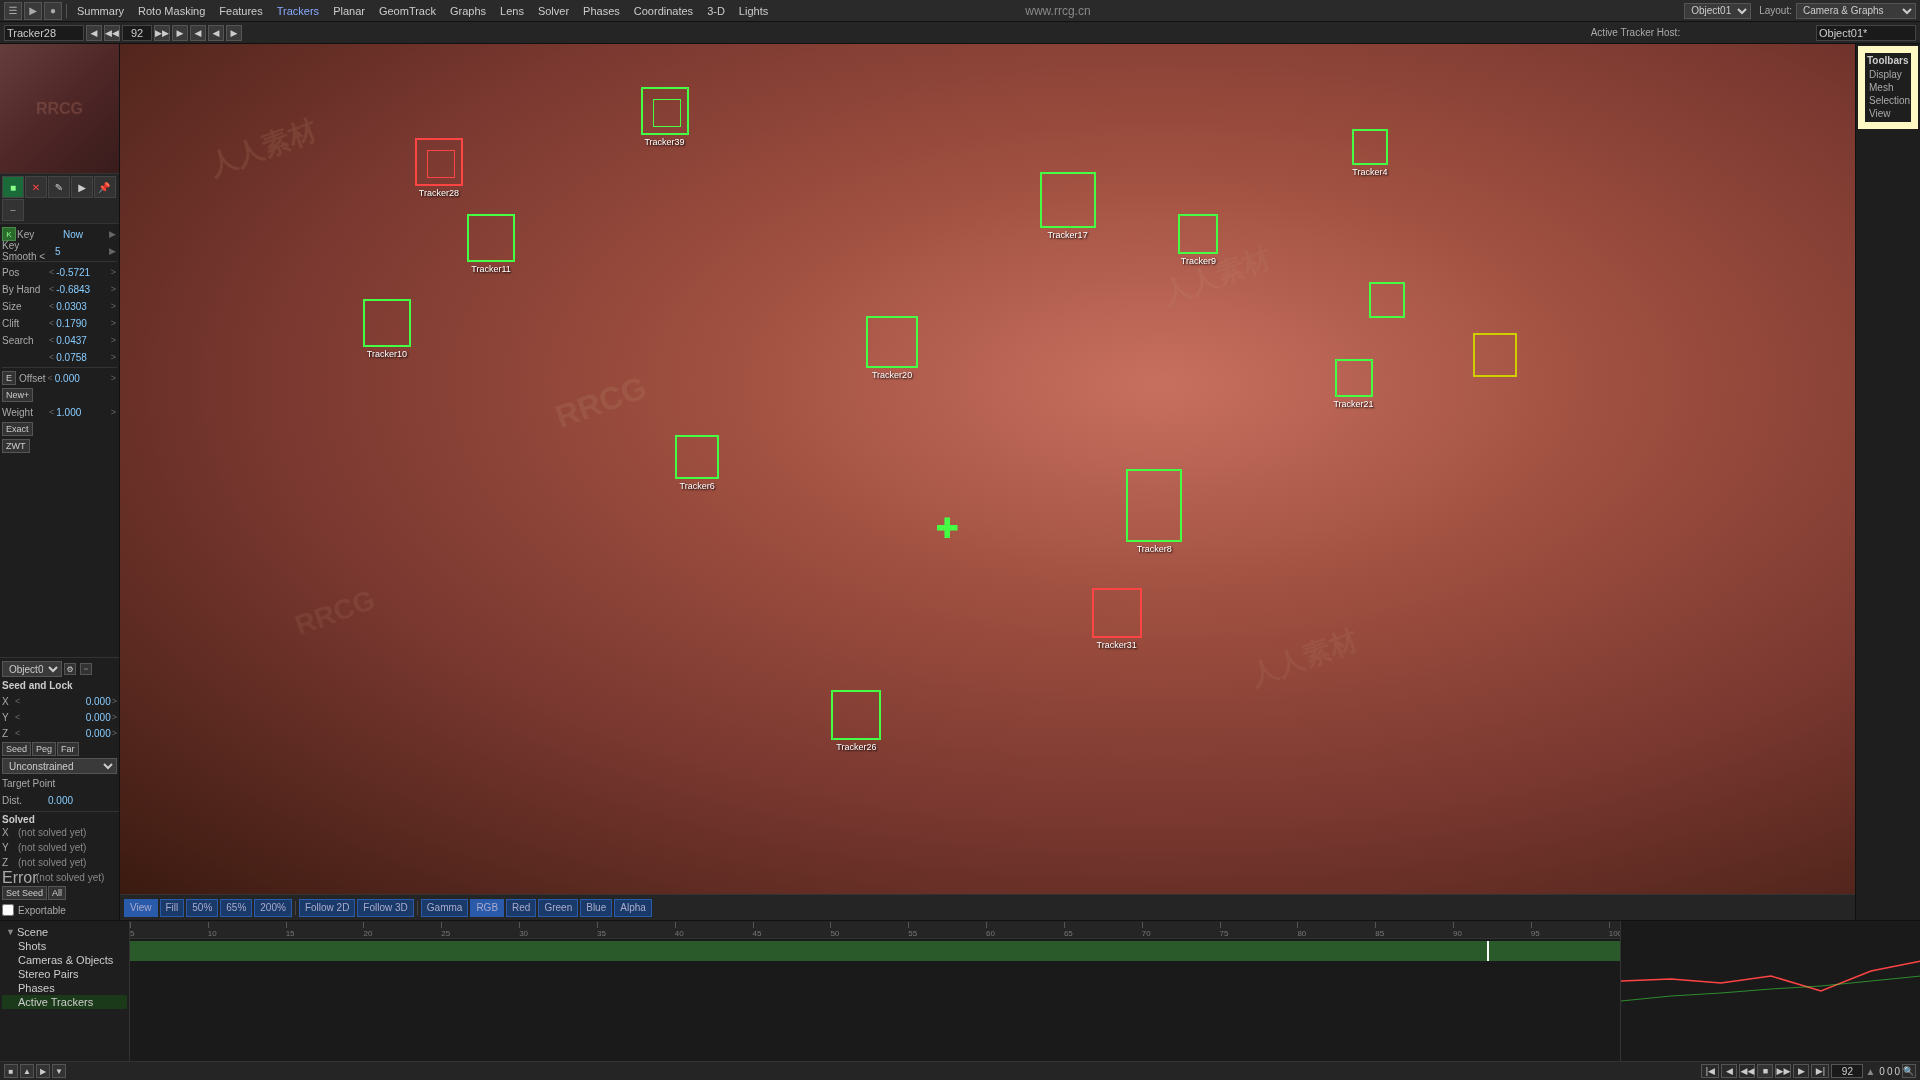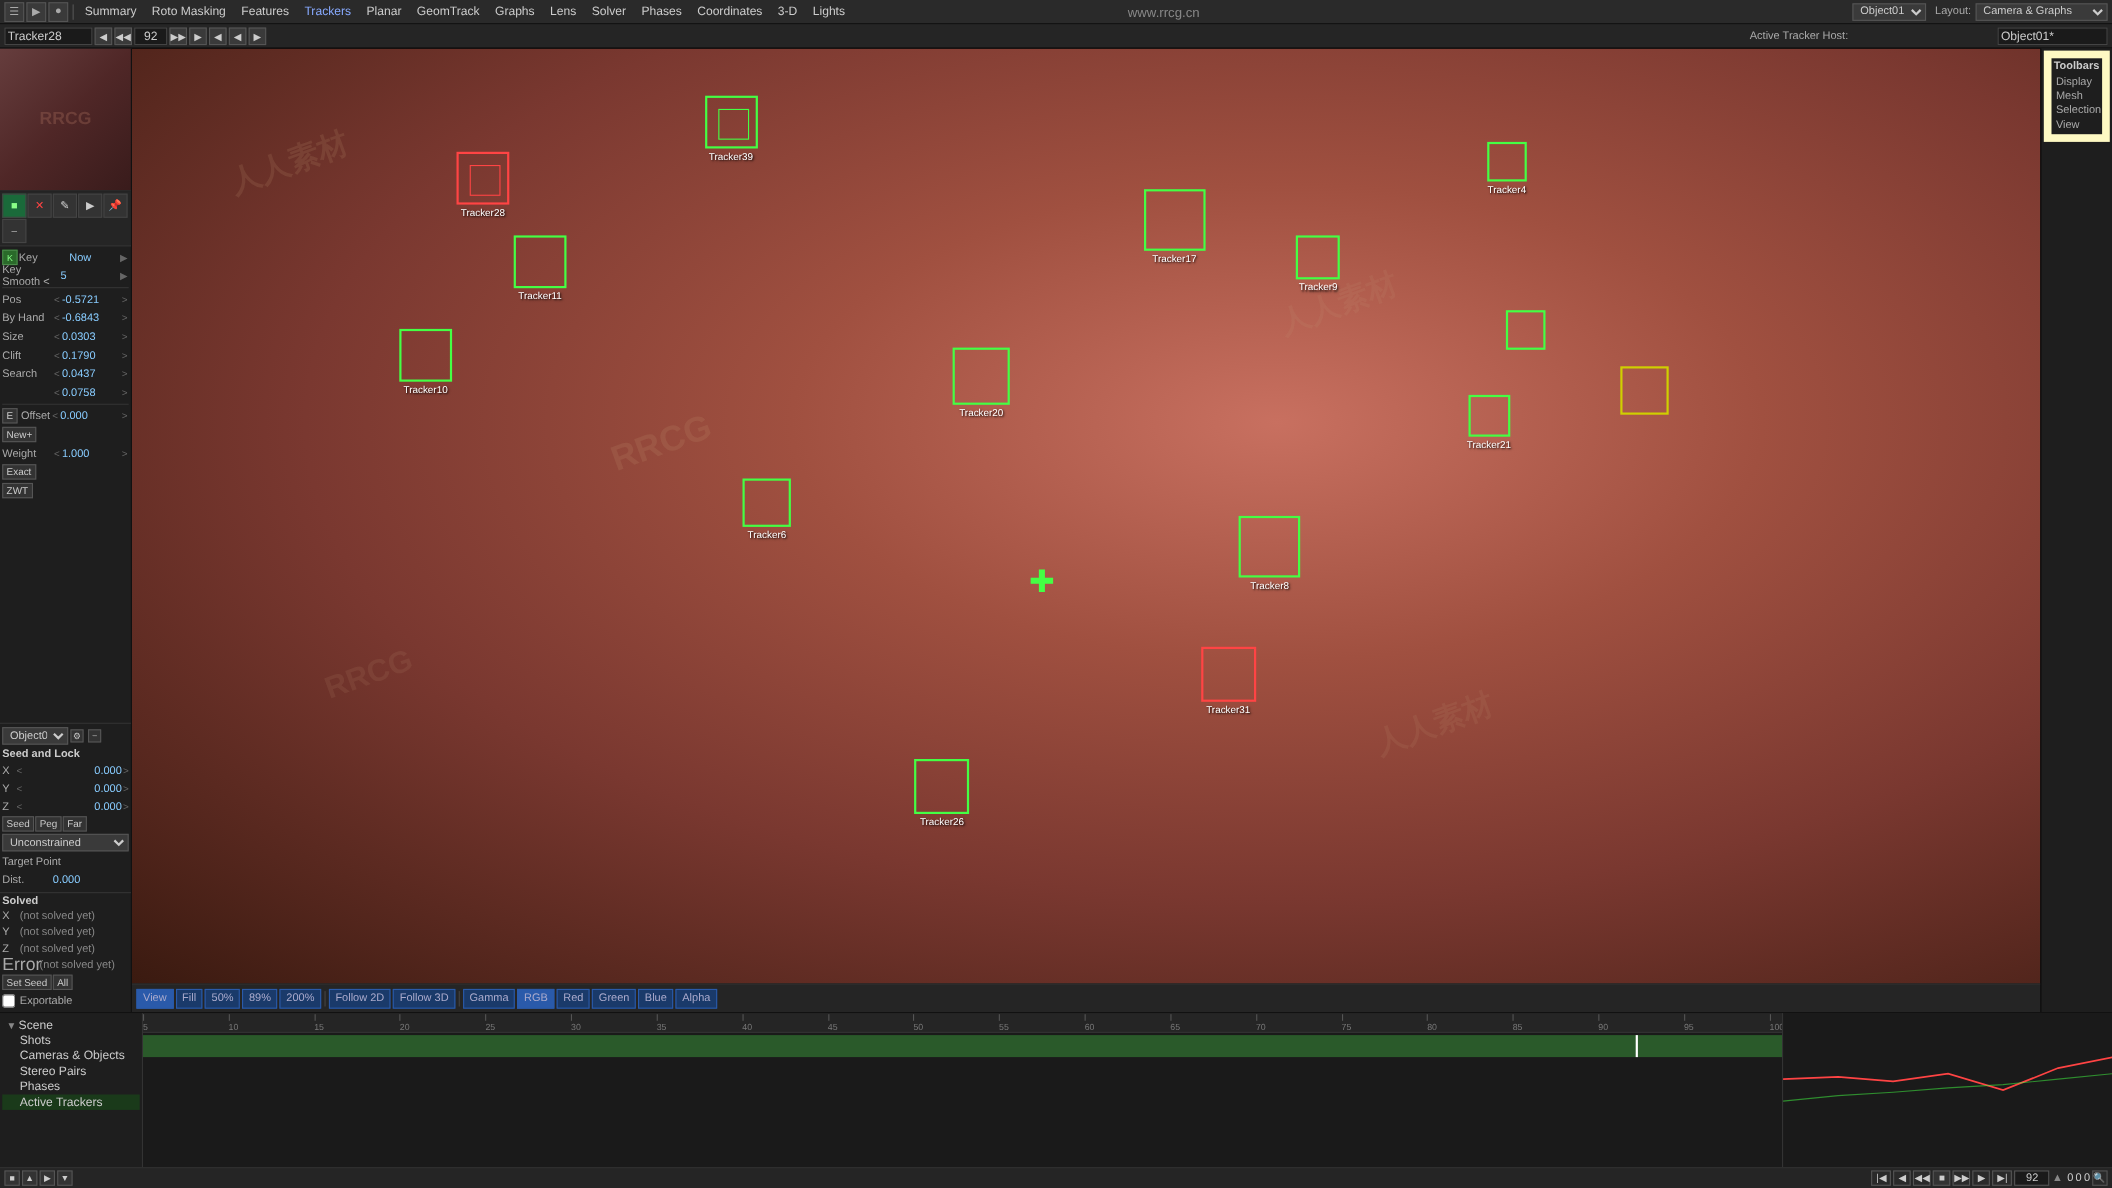--- a/index.html
+++ b/index.html
@@ -399,21 +399,21 @@
         </div>
 
         <div class="tracker-box" style="left:43%;top:32%;border-color:#4f4;width:52px;height:52px;">
           <span class="tracker-box-label">Tracker20</span>
         </div>
 
         <div class="tracker-box" style="left:32%;top:46%;border-color:#4f4;width:44px;height:44px;">
           <span class="tracker-box-label">Tracker6</span>
         </div>
 
-        <div class="tracker-box" style="left:58%;top:50%;border-color:#4f4;width:56px;height:56px;">
+        <div class="tracker-box" style="left:58%;top:50%;border-color:#4f4;width:56px;height:73px;">
           <span class="tracker-box-label">Tracker8</span>
         </div>
 
         <div class="tracker-box" style="left:41%;top:76%;border-color:#4f4;width:50px;height:50px;">
           <span class="tracker-box-label">Tracker26</span>
         </div>
 
         <div class="tracker-box red-border" style="left:56%;top:64%;border-color:#f44;width:50px;height:50px;">
           <span class="tracker-box-label">Tracker31</span>
         </div>
@@ -436,21 +436,21 @@
         <div style="position:absolute;top:25%;left:60%;color:rgba(200,160,120,0.12);font-size:28px;font-weight:bold;transform:rotate(-20deg);">人人素材</div>
         <div style="position:absolute;top:65%;left:10%;color:rgba(200,160,120,0.12);font-size:28px;font-weight:bold;transform:rotate(-20deg);">RRCG</div>
         <div style="position:absolute;top:70%;left:65%;color:rgba(200,160,120,0.12);font-size:28px;font-weight:bold;transform:rotate(-20deg);">人人素材</div>
       </div>
     </div>
 
     <div id="viewport-toolbar">
       <button class="vt-btn active">View</button>
       <button class="vt-btn">Fill</button>
       <button class="vt-btn">50%</button>
-      <button class="vt-btn">89%</button>
+      <button class="vt-btn">65%</button>
       <button class="vt-btn">200%</button>
       <div class="vt-sep"></div>
       <button class="vt-btn">Follow 2D</button>
       <button class="vt-btn">Follow 3D</button>
       <div class="vt-sep"></div>
       <button class="vt-btn">Gamma</button>
       <button class="vt-btn active">RGB</button>
       <button class="vt-btn">Red</button>
       <button class="vt-btn">Green</button>
       <button class="vt-btn">Blue</button>

